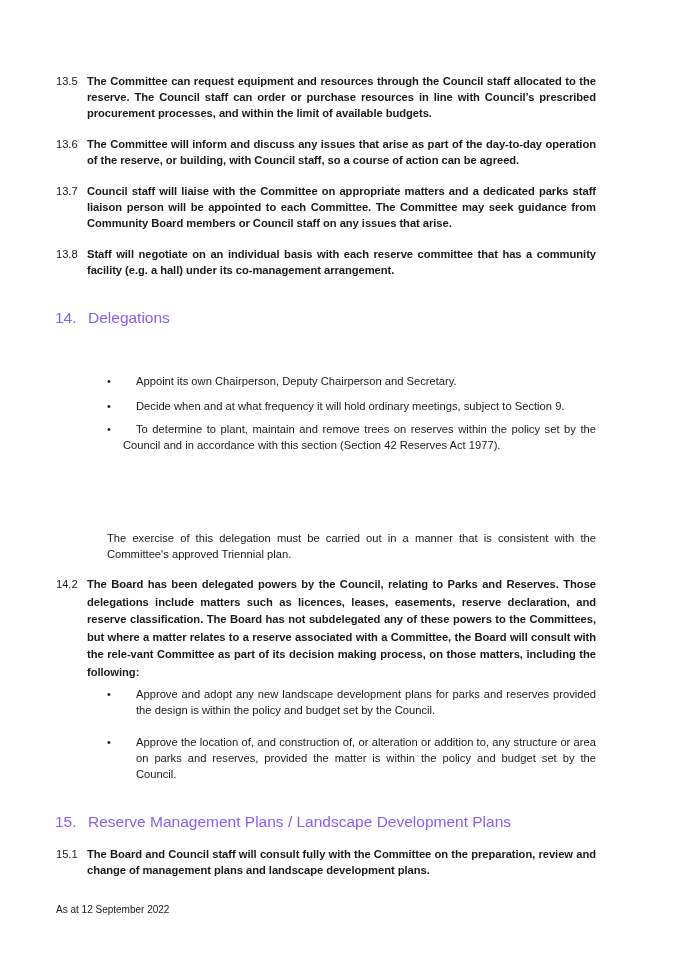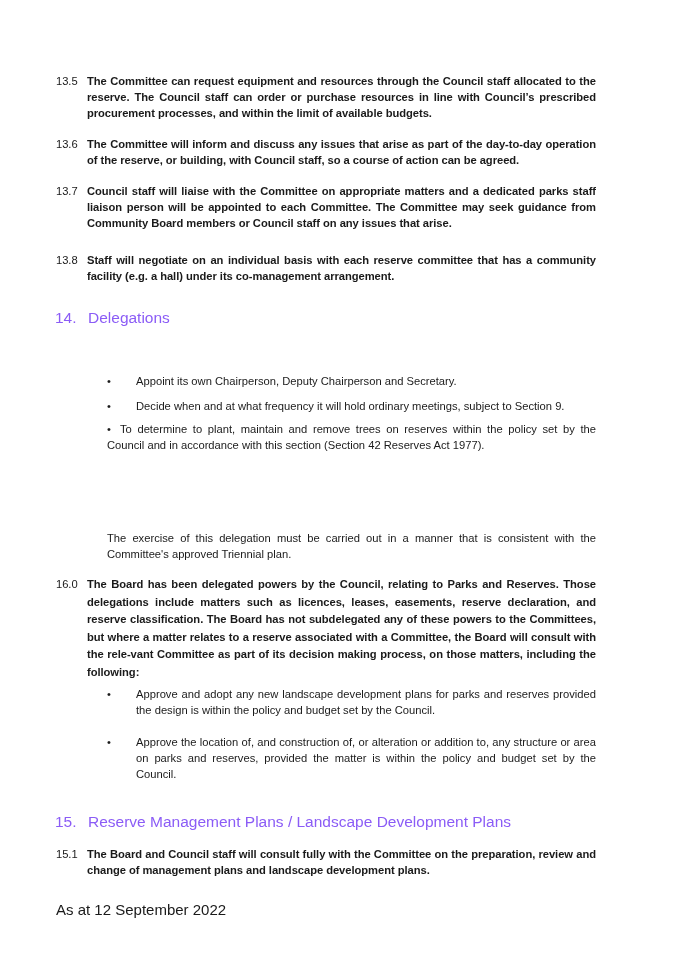--- a/index.html
+++ b/index.html
@@ -64,36 +64,36 @@
       position: absolute;
       left: 0;
       top: 0;
       width: 12px;
     }
     .bullet .btxt {
       display: block;
       margin-left: 29px;
     }
     .bullet.hang .btxt {
-      margin-left: 0;
+      margin-left: 16px;
       text-indent: 13px;
     }
     .para {
       position: absolute;
       left: 107px;
       width: 489px;
       font-size: 11.2px;
       line-height: 16.2px;
       text-align: justify;
     }
     .footer {
       position: absolute;
       left: 56px;
       top: 904px;
-      font-size: 15px;
+      font-size: 10px;
       line-height: 12px;
       color: #1a1a1a;
     }
   </style>
 </head>
 <body>
 
 <div class="page">
 
   <div class="clause" style="top:73px;">
@@ -104,21 +104,21 @@
   <div class="clause" style="top:136px;">
     <span class="num">13.6</span>
     <span class="txt">The Committee will inform and discuss any issues that arise as part of the day-to-day operation of the reserve, or building, with Council staff, so a course of action can be agreed.</span>
   </div>
 
   <div class="clause" style="top:183px;">
     <span class="num">13.7</span>
     <span class="txt">Council staff will liaise with the Committee on appropriate matters and a dedicated parks staff liaison person will be appointed to each Committee.  The Committee may seek guidance from Community Board members or Council staff on any issues that arise.</span>
   </div>
 
-  <div class="clause" style="top:252px;">
+  <div class="clause" style="top:246px;">
     <span class="num">13.8</span>
     <span class="txt">Staff will negotiate on an individual basis with each reserve committee that has a community facility (e.g. a hall) under its co-management arrangement.</span>
   </div>
 
   <div class="heading" style="top:308px;">
     <span class="hnum">14.</span><span>Delegations</span>
   </div>
 
 
   <div class="bullet" style="top:373px;">
@@ -133,21 +133,21 @@
 
   <div class="bullet hang" style="top:421px;">
     <span class="dot">•</span>
     <span class="btxt">To determine to plant, maintain and remove trees on reserves within the policy set by the Council and in accordance with this section (Section 42 Reserves Act 1977).</span>
   </div>
 
 
   <div class="para" style="top:530px;">The exercise of this delegation must be carried out in a manner that is consistent with the Committee's approved Triennial plan.</div>
 
   <div class="clause" style="top:576px; line-height:17.6px;">
-    <span class="num">16.0</span>
+    <span class="num">14.2</span>
     <span class="txt">The Board has been delegated powers by the Council, relating to Parks and Reserves. Those delegations include matters such as licences, leases, easements, reserve declaration, and reserve classification. The Board has not subdelegated any of these powers to the Committees, but where a matter relates to a reserve associated with a Committee, the Board will consult with the rele-vant Committee as part of its decision making process, on those matters, including the following:</span>
   </div>
 
   <div class="bullet" style="top:686px;">
     <span class="dot">•</span>
     <span class="btxt">Approve and adopt any new landscape development plans for parks and reserves provided the design is within the policy and budget set by the Council.</span>
   </div>
 
   <div class="bullet" style="top:734px;">
     <span class="dot">•</span>

